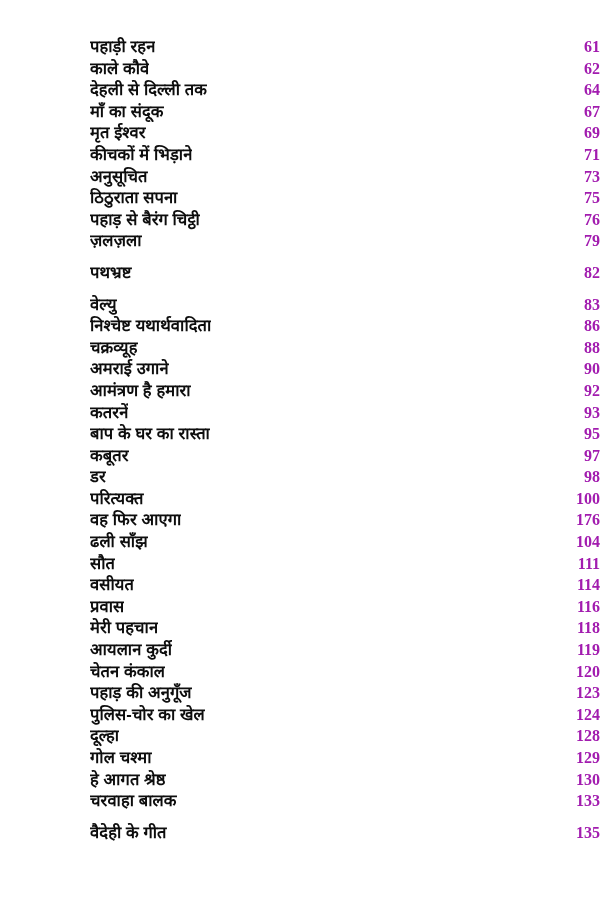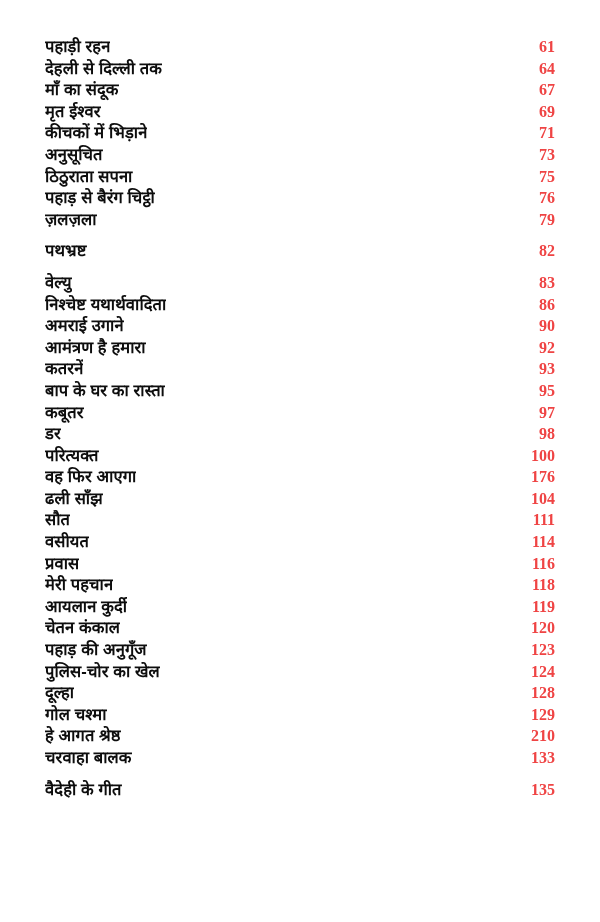--- a/index.html
+++ b/index.html
@@ -32,20 +32,21 @@
   }
 
   .toc-entry {
     display: flex;
     align-items: center;
     justify-content: space-between;
     width: 100%;
     height: 21.6px;
     line-height: 21.6px;
     white-space: nowrap;
+    margin-left: 45px;
   }
 
   .toc-entry.gap-before {
     margin-top: 10px;
   }
 
   .entry-title {
     font-family: "Liberation Sans", "DejaVu Sans", sans-serif;
     font-size: 16.5px;
     font-weight: 600;
@@ -53,37 +54,41 @@
     color: #0d0d0d;
     text-align: left;
     flex: 0 1 auto;
     overflow: hidden;
   }
 
   .entry-page {
     font-family: "Liberation Serif", "DejaVu Serif", serif;
     font-size: 16px;
     font-weight: 700;
-    color: #ef4444;
+    color: #a21caf;
     text-align: right;
     flex: 0 0 auto;
     min-width: 34px;
     margin-left: 12px;
   }
 </style>
 </head>
 <body>
 
 <div id="toc-page">
   <ul class="toc-list" id="toc-list">
       <li class="toc-entry">
         <span class="entry-title">पहाड़ी रहन</span>
         <span class="entry-page">61</span>
       </li>
       <li class="toc-entry">
+        <span class="entry-title">काले कौवे</span>
+        <span class="entry-page">62</span>
+      </li>
+      <li class="toc-entry">
         <span class="entry-title">देहली से दिल्ली तक</span>
         <span class="entry-page">64</span>
       </li>
       <li class="toc-entry">
         <span class="entry-title">माँ का संदूक</span>
         <span class="entry-page">67</span>
       </li>
       <li class="toc-entry">
         <span class="entry-title">मृत ईश्वर</span>
         <span class="entry-page">69</span>
@@ -114,20 +119,24 @@
       </li>
       <li class="toc-entry gap-before">
         <span class="entry-title">वेल्यु</span>
         <span class="entry-page">83</span>
       </li>
       <li class="toc-entry">
         <span class="entry-title">निश्चेष्ट यथार्थवादिता</span>
         <span class="entry-page">86</span>
       </li>
       <li class="toc-entry">
+        <span class="entry-title">चक्रव्यूह</span>
+        <span class="entry-page">88</span>
+      </li>
+      <li class="toc-entry">
         <span class="entry-title">अमराई उगाने</span>
         <span class="entry-page">90</span>
       </li>
       <li class="toc-entry">
         <span class="entry-title">आमंत्रण है हमारा</span>
         <span class="entry-page">92</span>
       </li>
       <li class="toc-entry">
         <span class="entry-title">कतरनें</span>
         <span class="entry-page">93</span>
@@ -191,21 +200,21 @@
       <li class="toc-entry">
         <span class="entry-title">दूल्हा</span>
         <span class="entry-page">128</span>
       </li>
       <li class="toc-entry">
         <span class="entry-title">गोल चश्मा</span>
         <span class="entry-page">129</span>
       </li>
       <li class="toc-entry">
         <span class="entry-title">हे आगत श्रेष्ठ</span>
-        <span class="entry-page">210</span>
+        <span class="entry-page">130</span>
       </li>
       <li class="toc-entry">
         <span class="entry-title">चरवाहा बालक</span>
         <span class="entry-page">133</span>
       </li>
       <li class="toc-entry gap-before">
         <span class="entry-title">वैदेही के गीत</span>
         <span class="entry-page">135</span>
       </li>
     </ul>

